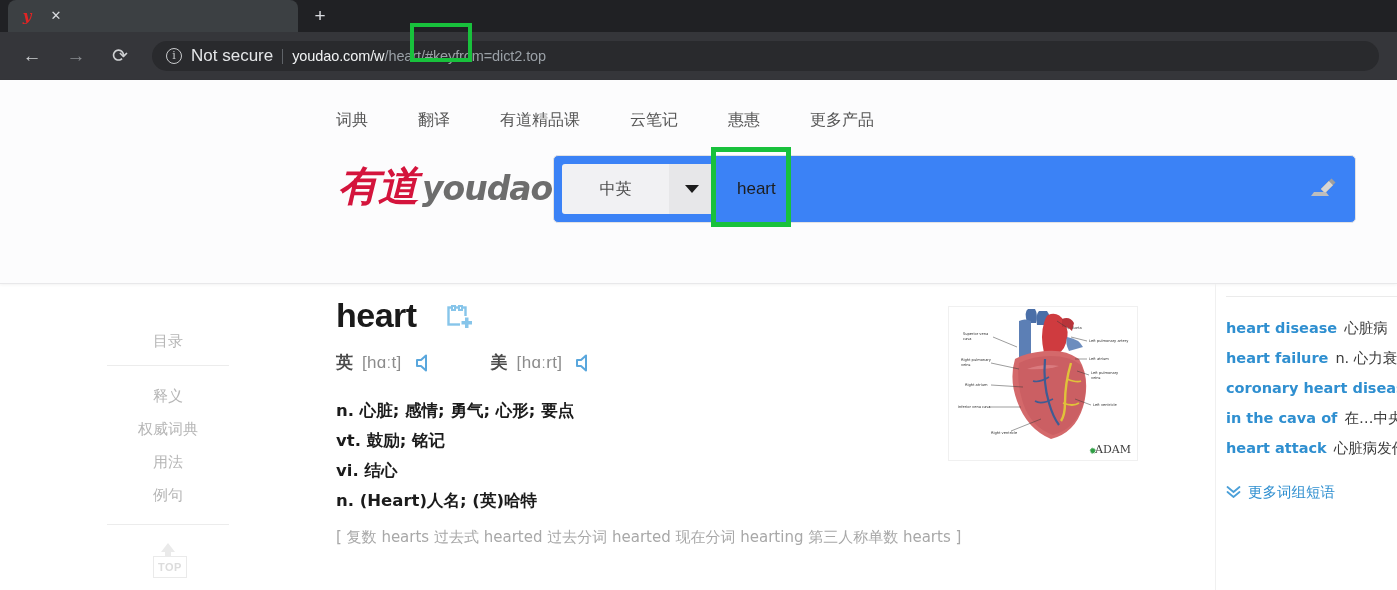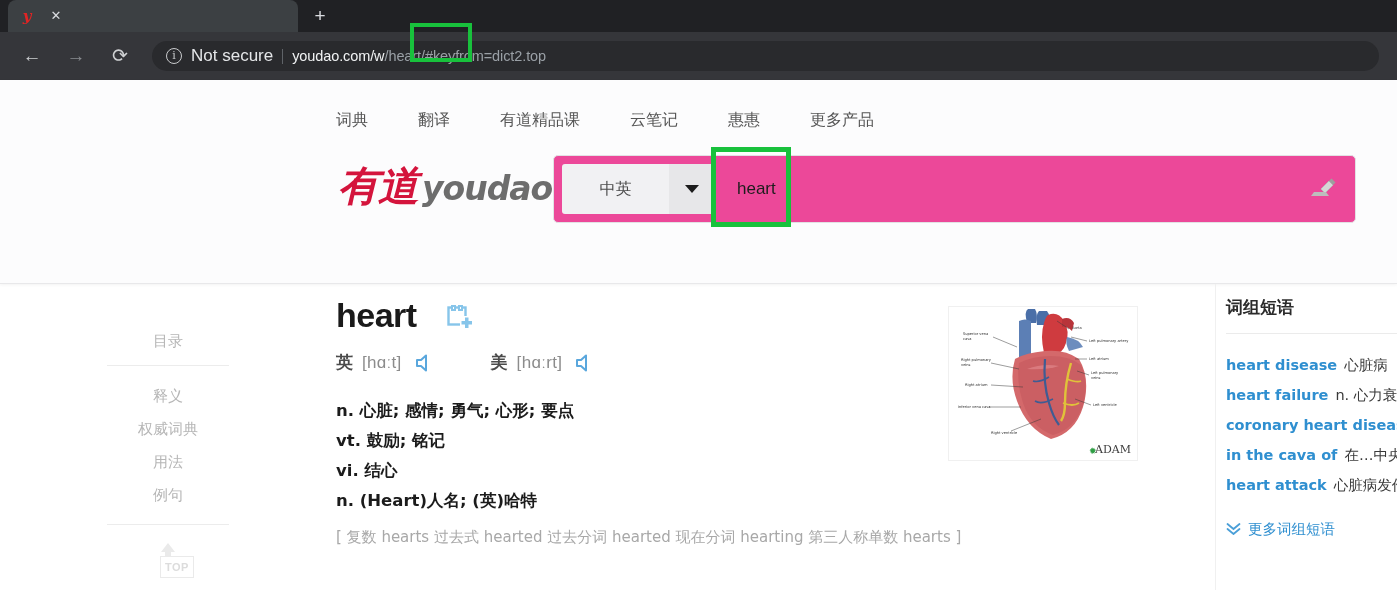--- a/index.html
+++ b/index.html
@@ -123,21 +123,21 @@
   }
 
   #search-wrap {
     position: relative; flex: 1 1 auto; height: 70px;
     margin-top: -4px; margin-right: 0;
   }
   #search-box {
     position: absolute; left: 0; top: 0;
     width: 803px; height: 68px;
     border: 1px solid #e2e2e4; border-radius: 5px;
-    background: #ec4899;
+    background: #3b82f6;
     display: flex; align-items: stretch;
   }
   #lang-select {
     width: 153px; flex: 0 0 153px; margin: 8px 0 8px 8px;
     background: #f1f1f3; border-radius: 3px;
     display: flex; align-items: center;
   }
   .lang-label {
     flex: 1 1 auto; text-align: center;
     font-size: 16px; color: #4b4b4b;
@@ -193,21 +193,21 @@
     position: absolute; left: 13px; top: 0;
     width: 0; height: 0;
     border-left: 7px solid transparent; border-right: 7px solid transparent;
     border-bottom: 9px solid #eaeaea;
   }
   .top-arrow-stem {
     position: absolute; left: 17px; top: 8px; width: 6px; height: 6px;
     background: #eaeaea;
   }
   .top-box {
-    position: absolute; left: 12px; top: 13px;
+    position: absolute; left: 5px; top: 13px;
     width: 34px; height: 22px;
     border: 1.5px solid #eaeaea;
     color: #dcdcdc; font-size: 11px; font-weight: bold;
     text-align: center; line-height: 20px;
     letter-spacing: 0.5px;
   }
 
   #main-col { flex: 1 1 auto; padding-top: 12px; position: relative; }
 
   #word-row { display: flex; align-items: center; }
@@ -466,21 +466,20 @@
             <text x="142" y="72">veins</text>
             <text x="144" y="99">Left ventricle</text>
           </g>
           <text x="146" y="146" font-size="11" fill="#3c3c3c" font-family="DejaVu Serif, serif">ADAM</text>
           <text x="140" y="147" font-size="9" fill="#2f9e44">✹</text>
         </svg>
       </div>
     </div>
 
     <div id="right-col">
-      <div id="phrases-head">词组短语</div>
       <div id="phrases-sep"></div>
 
       <div class="phrase-row">
         <span class="phrase-en">heart disease</span><span class="phrase-cn">心脏病</span>
       </div>
       <div class="phrase-row">
         <span class="phrase-en">heart failure</span><span class="phrase-cn">n. 心力衰竭</span>
       </div>
       <div class="phrase-row">
         <span class="phrase-en">coronary heart disease</span><span class="phrase-cn"></span>

